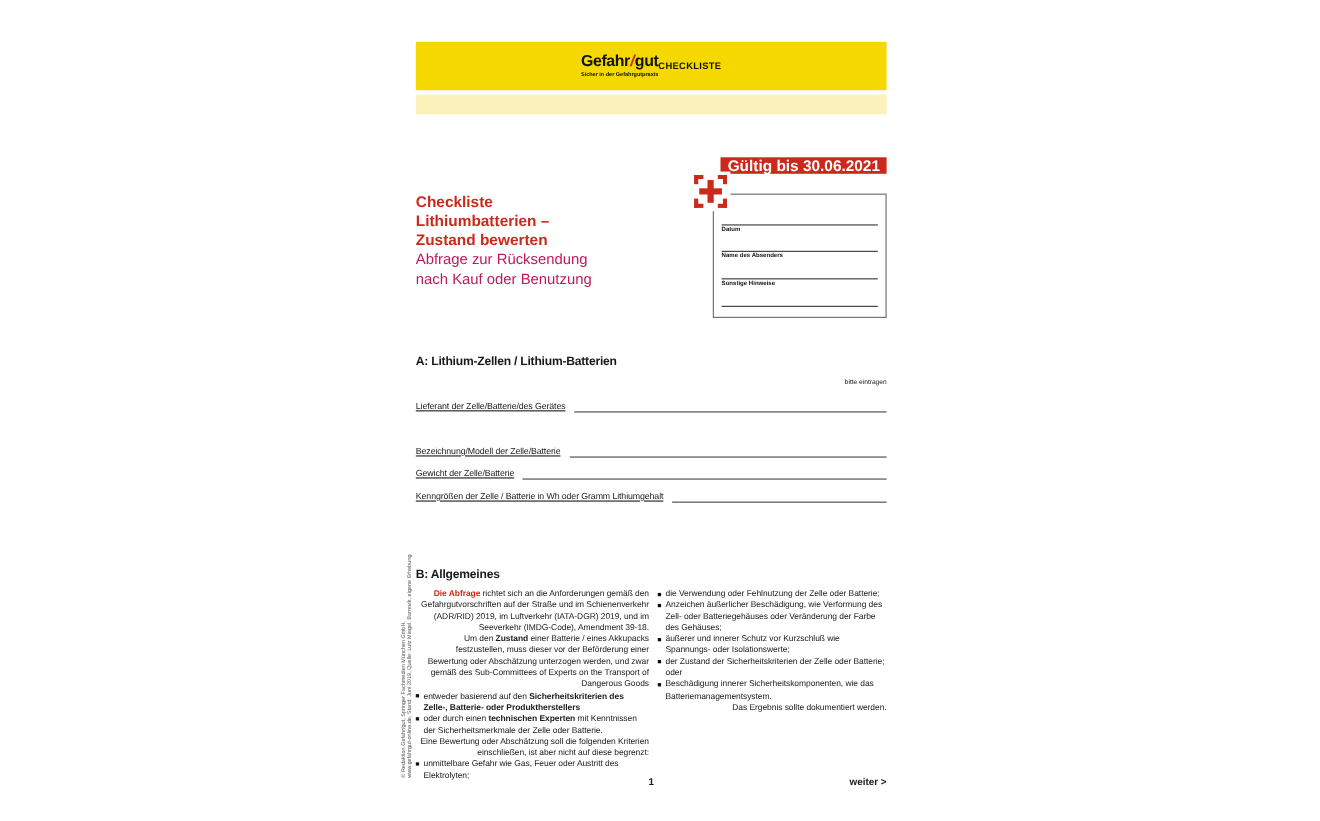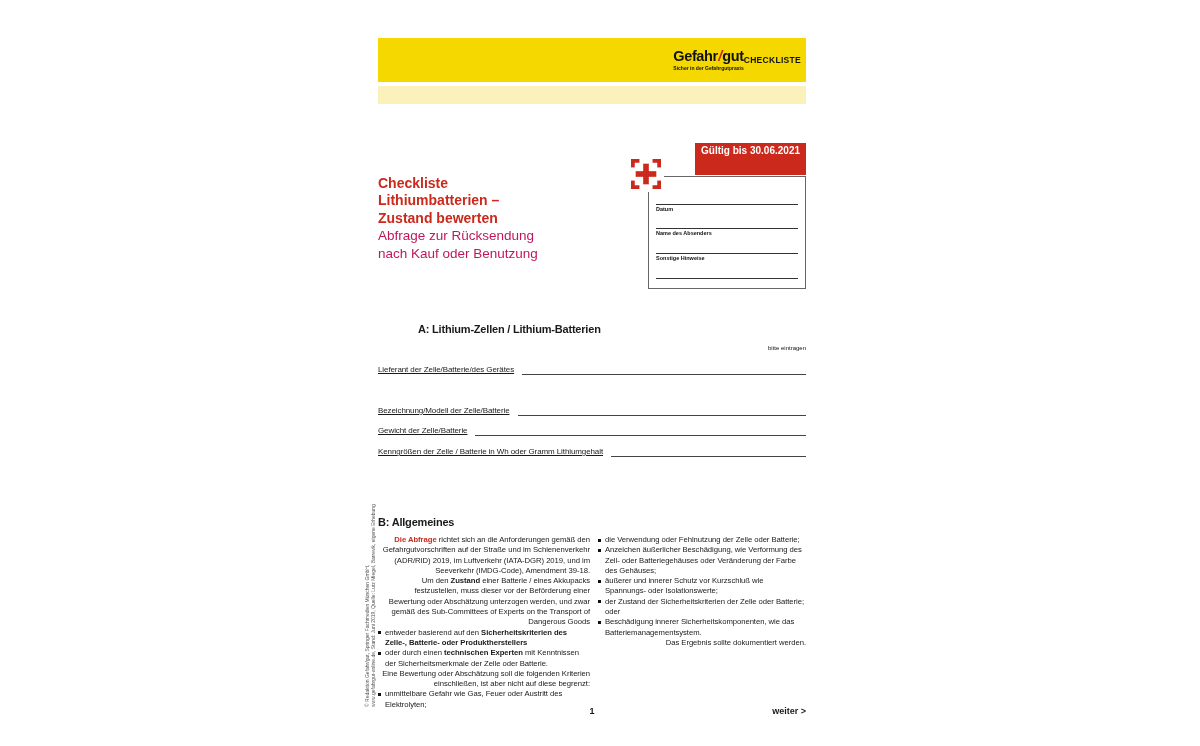--- a/index.html
+++ b/index.html
@@ -1,47 +1,47 @@
 <!DOCTYPE html>
 <html><head>
 <meta charset="utf-8">
 <style>
   html,body{margin:0;padding:0;background:#ffffff;}
   .canvas{position:relative;width:1200px;height:746px;background:#ffffff;overflow:hidden;
           font-family:"Liberation Sans", sans-serif;color:#1a1a1a;}
 
   
   .band-yellow{position:absolute;left:378px;top:38px;width:428px;height:44px;background:#F5D800;
-               display:flex;align-items:center;justify-content:flex-end;box-sizing:border-box;padding:0 5px;}
+               display:flex;align-items:center;justify-content:center;box-sizing:border-box;padding:0 5px;}
   .band-light{position:absolute;left:378px;top:86px;width:428px;height:18px;background:#FBF2BB;}
   .logo-word{font-size:14.5px;font-weight:800;letter-spacing:-0.4px;line-height:15px;color:#111;}
   .logo-word .slash{color:#CB291C;font-style:italic;font-weight:800;padding:0 0.5px;}
   .logo-tagline{font-size:5px;font-weight:700;color:#111;margin-top:1px;}
   .doc-type{font-size:8.5px;font-weight:800;letter-spacing:0.3px;color:#111;}
 
   
-  .badge{position:absolute;top:143px;right:394px;height:32px;line-height:15px;background:#CB291C;
-         color:#fff;font-size:10px;font-weight:700;padding:0 6px;}
+  .badge{position:absolute;top:143px;right:394px;height:15px;line-height:15px;background:#CB291C;
+         color:#fff;font-size:14px;font-weight:700;padding:0 6px;}
 
   
   .title-block{position:absolute;left:378px;top:175px;line-height:17.4px;}
   .title-red{color:#CB291C;font-weight:700;font-size:14px;}
   .title-sub{color:#be185d;font-weight:400;font-size:13.5px;}
 
   
   .crosshair{position:absolute;left:628px;top:156px;width:36px;height:36px;background:#fff;
              display:flex;align-items:center;justify-content:center;z-index:3;}
 
   
   .form-box{position:absolute;left:648px;top:176px;width:158px;height:113px;border:1px solid #666;box-sizing:border-box;}
   .fb-line{position:absolute;left:7px;right:7px;height:0;border-bottom:1px solid #333;}
   .fb-label{position:absolute;left:7px;font-size:5.5px;font-weight:600;color:#111;}
 
   
-  .a-heading{position:absolute;left:378px;top:323px;font-size:11px;font-weight:700;letter-spacing:-0.2px;margin-left:40px;}
+  .a-heading{position:absolute;left:378px;top:323px;font-size:11px;font-weight:700;letter-spacing:-0.2px;}
   .a-hint{position:absolute;right:394px;top:345px;font-size:6px;color:#111;}
   .field-row{position:absolute;left:378px;width:428px;height:11px;display:flex;align-items:flex-end;text-decoration:underline;}
   .field-label{font-size:8px;line-height:10px;white-space:nowrap;letter-spacing:-0.1px;}
   .field-line{flex:1;margin-left:8px;border-bottom:1px solid #444;height:9px;}
 
   
   .b-heading{position:absolute;left:378px;top:516px;font-size:11px;font-weight:700;letter-spacing:-0.2px;}
   .col{position:absolute;top:535px;font-size:7.7px;line-height:10.3px;letter-spacing:-0.05px;}
   .col-left{left:378px;width:212px;}
   .col-right{left:598px;width:208px;}

